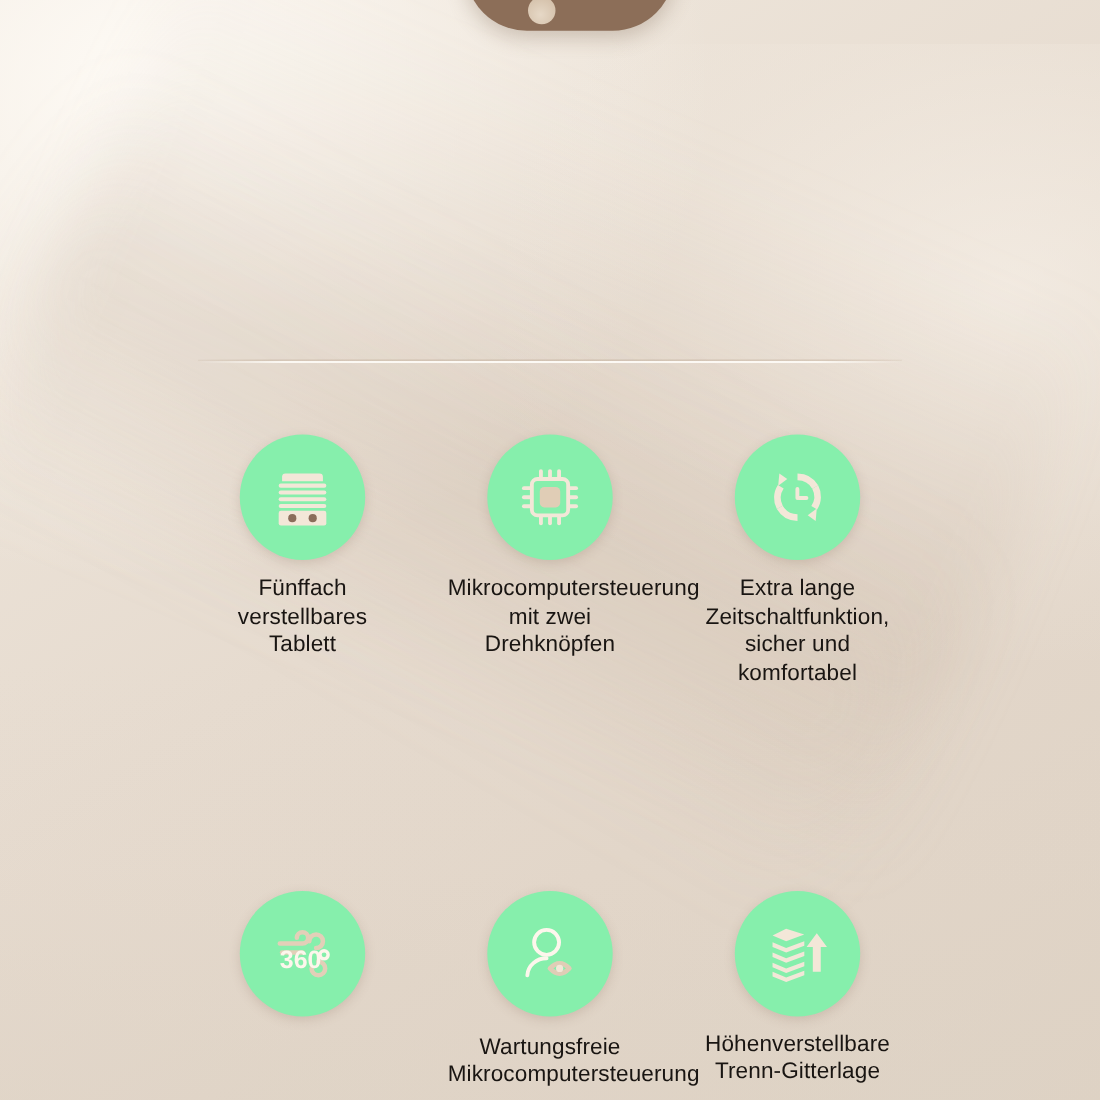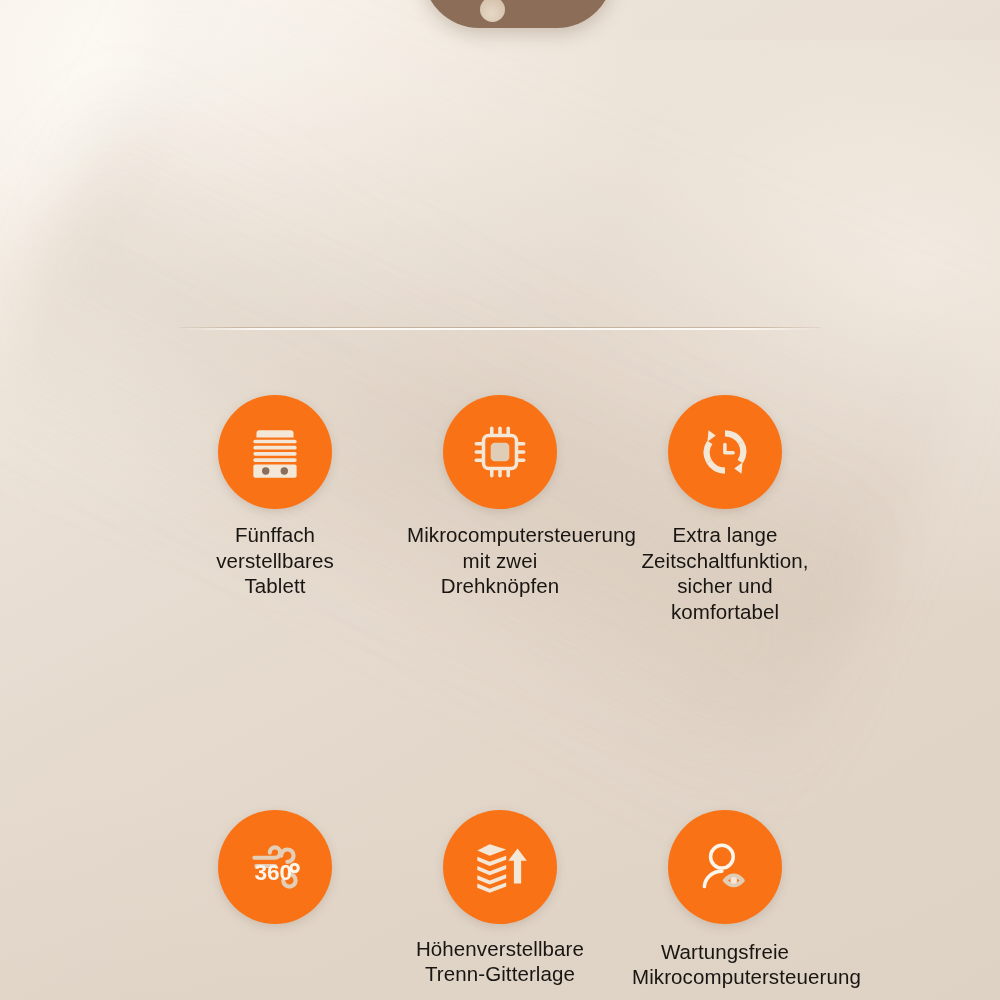--- a/index.html
+++ b/index.html
@@ -148,21 +148,21 @@
     display: flex;
     flex-direction: column;
     align-items: center;
     text-align: center;
     justify-content: flex-end;
   }
   .icon-circle {
     width: 114px;
     height: 114px;
     border-radius: 50%;
-    background: #f97316;
+    background: #86efac;
     display: flex;
     align-items: center;
     justify-content: center;
     box-shadow: 0 3px 10px rgba(130,105,85,0.22);
   }
   .icon-circle svg {
     display: block;
     width: 66px;
     height: 66px;
   }
@@ -281,49 +281,49 @@
               <path d="M40 45 a6 6 0 1 0 6 -6"></path>
             </g>
             <g fill="#fdf6ec" font-family="'Liberation Sans', sans-serif" font-size="22" font-weight="bold">
               <text x="12" y="45">360</text>
             </g>
             <circle cx="51" cy="33" r="3.6" fill="none" stroke="#fdf6ec" stroke-width="3"></circle>
           </svg>
         </div>
       </div>
 
+      <div class="feature f6 wide">
+        <div class="icon-circle">
+          <svg viewBox="0 0 64 64">
+            <g fill="none" stroke="#fdf6ec" stroke-width="3.4" stroke-linecap="round">
+              <circle cx="29" cy="22" r="11"></circle>
+              <path d="M12 51 a17 16 0 0 1 17 -15"></path>
+            </g>
+            <g>
+              <path d="M32 45 q8.5 -9 17 0 q-8.5 9 -17 0 Z" fill="none" stroke="#e0cdb6" stroke-width="4.2" stroke-linejoin="round"></path>
+              <circle cx="40.5" cy="45" r="3.2" fill="#f3e7d8"></circle>
+            </g>
+          </svg>
+        </div>
+        <div class="feature-label">Wartungsfreie Mikrocomputersteuerung</div>
+      </div>
+
       <div class="feature f5">
         <div class="icon-circle">
           <svg viewBox="0 0 64 64">
             <g fill="#f3e7d8">
               <path d="M22 10 l16 5 l-16 6 l-12 -5 Z"></path>
               <path d="M10 22 l12 5 l16 -6 l0 4 l-16 6 l-12 -5 Z"></path>
               <path d="M10 31 l12 5 l16 -6 l0 4 l-16 6 l-12 -5 Z"></path>
               <path d="M10 40 l12 5 l16 -6 l0 4 l-16 6 l-12 -5 Z"></path>
               <path d="M10 48 l12 5 l16 -6 l0 4 l-16 6 l-12 -5 Z"></path>
               <path d="M49 14 l9 12 h-5.5 v22 h-7 V26 H40 Z"></path>
             </g>
           </svg>
         </div>
         <div class="feature-label">Höhenverstellbare Trenn-Gitterlage</div>
       </div>
 
-      <div class="feature f6 wide">
-        <div class="icon-circle">
-          <svg viewBox="0 0 64 64">
-            <g fill="none" stroke="#fdf6ec" stroke-width="3.4" stroke-linecap="round">
-              <circle cx="29" cy="22" r="11"></circle>
-              <path d="M12 51 a17 16 0 0 1 17 -15"></path>
-            </g>
-            <g>
-              <path d="M32 45 q8.5 -9 17 0 q-8.5 9 -17 0 Z" fill="none" stroke="#e0cdb6" stroke-width="4.2" stroke-linejoin="round"></path>
-              <circle cx="40.5" cy="45" r="3.2" fill="#f3e7d8"></circle>
-            </g>
-          </svg>
-        </div>
-        <div class="feature-label">Wartungsfreie Mikrocomputersteuerung</div>
-      </div>
-
     </div>
 
   </div>
 
 </div>
 
 </body></html>

